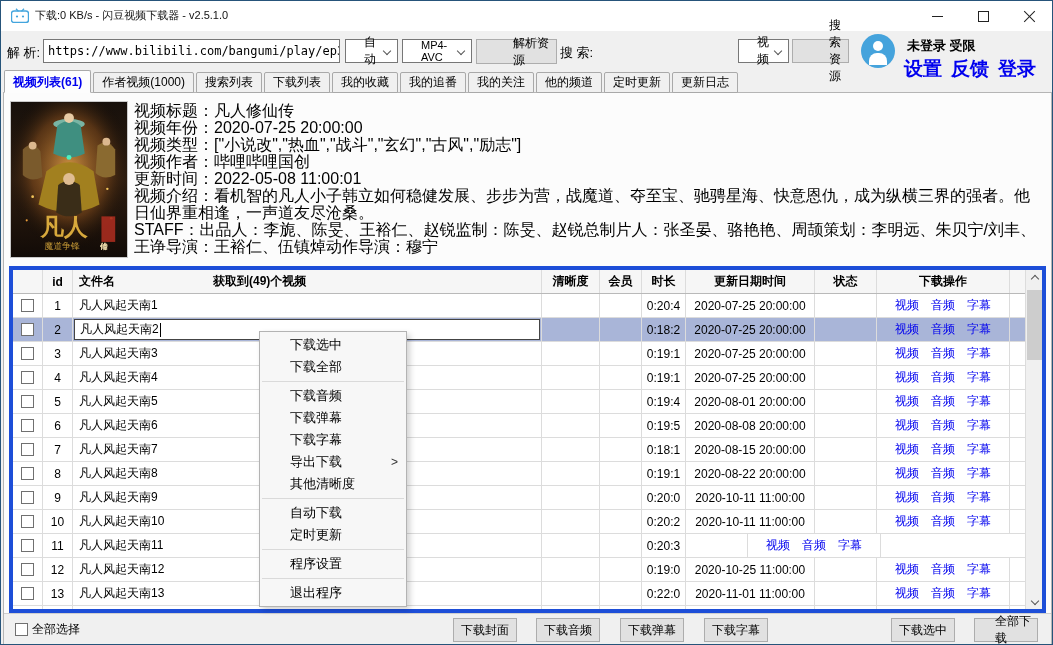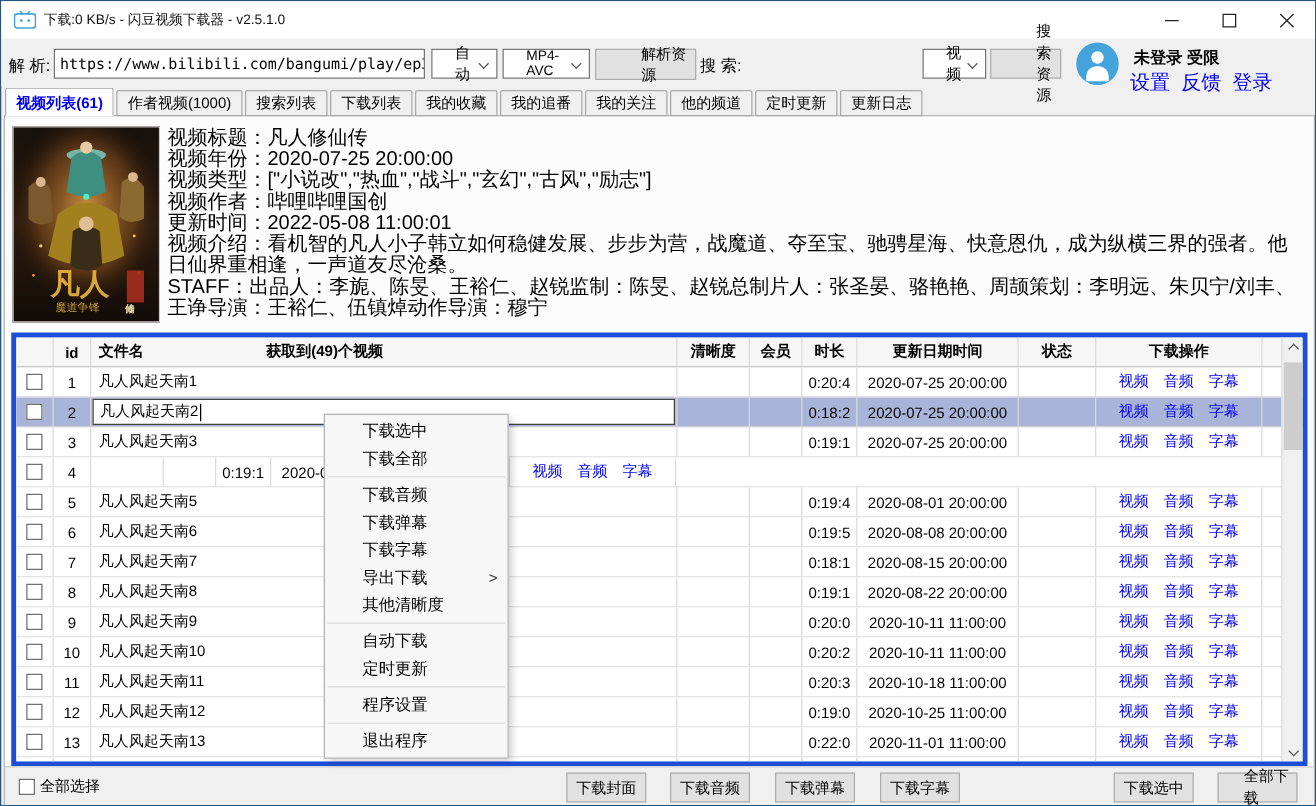--- a/index.html
+++ b/index.html
@@ -36,21 +36,21 @@
   .chev.down { transform:rotate(225deg); }
   .chev.up { transform:rotate(45deg); }
   .btn { background:#e1e1e1; border:1px solid #adadad; display:flex; align-items:center; justify-content:center;
          font-size:12px; cursor:default; }
   .tb-btn { position:absolute; top:8px; height:25px;padding-left:36px; }
   .avatar { position:absolute; left:860px; top:3px; width:34px; height:34px; border-radius:50%;
             background:#45a3dc; overflow:hidden; }
   .avatar .head { position:absolute; left:12px; top:7px; width:10px; height:10px; border-radius:50%; background:#fff; }
   .avatar .bodyp { position:absolute; left:8px; top:19px; width:18px; height:12px; border-radius:8px 8px 0 0; background:#fff; }
   .login-status { position:absolute; left:906px; top:6px; font-size:13px; font-weight:bold; white-space:nowrap; }
-  .account-links { position:absolute; left:903px; top:25px; font-size:16px; font-weight:normal; color:#0000ee; white-space:nowrap; }
+  .account-links { position:absolute; left:903px; top:25px; font-size:19px; font-weight:bold; color:#0000ee; white-space:nowrap; }
   .account-links span { margin-right:9px; }
 
   
   .tabbar { position:absolute; left:3px; top:69px; height:23px; display:flex; align-items:flex-end; z-index:5; }
   .tab { height:21px; line-height:19px; padding:0 8px; background:#f0f0f0; border:1px solid #a9a9a9;
          border-radius:2px 2px 0 0; margin-right:2px; font-size:12px; white-space:nowrap; }
   .tab.active { height:23px; line-height:22px; background:#fdfdfd; color:#0000ee; font-weight:bold; border-bottom:1px solid #fdfdfd; }
 
   
   .content { position:absolute; left:2px; top:91px; width:1049px; height:552px;
@@ -296,20 +296,21 @@
             <span class="link">音频</span>
             <span class="link">字幕</span>
           </div>
           <div class="cell c-fill"></div>
         </div>
         <div class="trow">
           <div class="cell c-cb">
             <span class="checkbox"></span>
           </div>
           <div class="cell c-id">4</div>
+          <div class="cell c-name">凡人风起天南4</div>
           <div class="cell c-quality"></div>
           <div class="cell c-vip"></div>
           <div class="cell c-dur">0:19:1</div>
           <div class="cell c-date">2020-07-25 20:00:00</div>
           <div class="cell c-status"></div>
           <div class="cell c-actions">
             <span class="link">视频</span>
             <span class="link">音频</span>
             <span class="link">字幕</span>
           </div>
@@ -425,21 +426,20 @@
         </div>
         <div class="trow">
           <div class="cell c-cb">
             <span class="checkbox"></span>
           </div>
           <div class="cell c-id">11</div>
           <div class="cell c-name">凡人风起天南11</div>
           <div class="cell c-quality"></div>
           <div class="cell c-vip"></div>
           <div class="cell c-dur">0:20:3</div>
-          <div class="cell c-date">2020-10-18 11:00:00</div>
           <div class="cell c-status"></div>
           <div class="cell c-actions">
             <span class="link">视频</span>
             <span class="link">音频</span>
             <span class="link">字幕</span>
           </div>
           <div class="cell c-fill"></div>
         </div>
         <div class="trow">
           <div class="cell c-cb">

